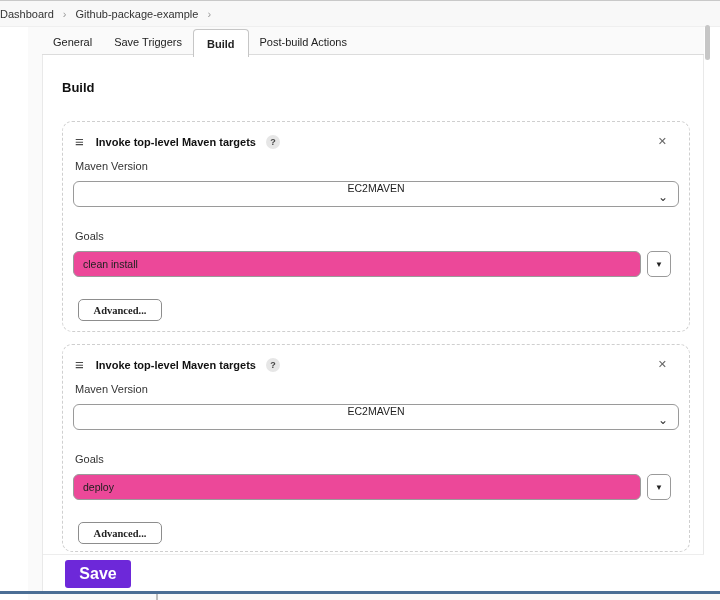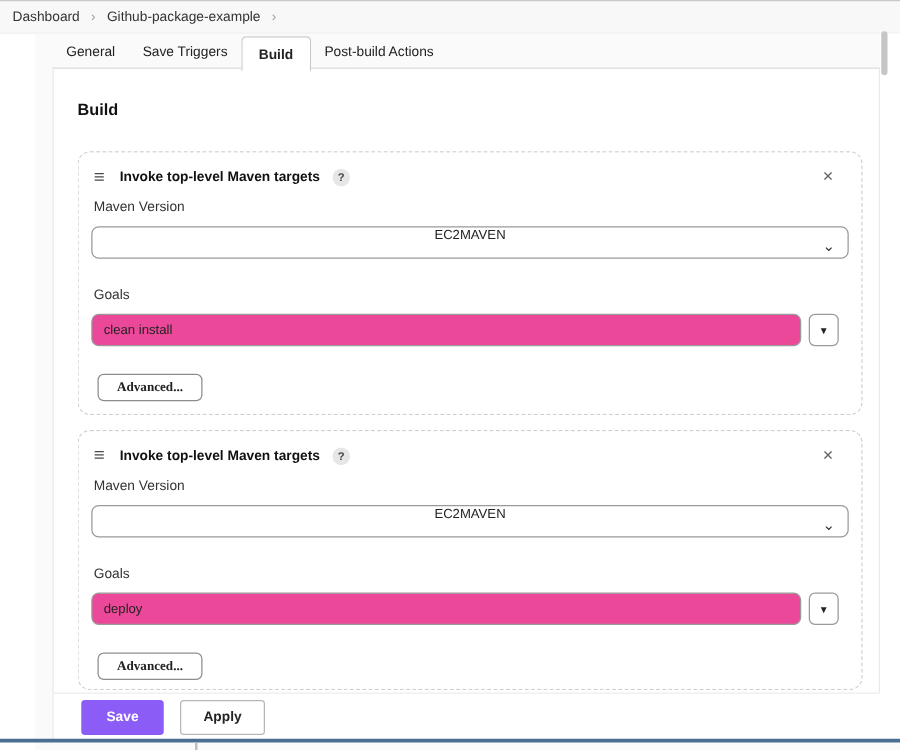--- a/index.html
+++ b/index.html
@@ -11,21 +11,20 @@
     overflow: hidden;
     color: #333;
   }
   
   .breadcrumb-bar {
     position: absolute; top: 0; left: 0; width: 720px; height: 27px;
     background: #f8f8f8;
     border-top: 1px solid #c9c9c9;
     border-bottom: 1px solid #efefef;
     display: flex; align-items: center;
-    padding-left: 10px;
     font-size: 11px; color: #333;
   }
   .crumb { cursor: pointer; }
   .crumb-sep { color: #9a9a9a; margin: 0 9px; font-size: 11px; }
   
   .page-bg {
     position: absolute; top: 27px; left: 28px; width: 692px; height: 573px;
     background: #fafafa;
   }
   
@@ -113,23 +112,23 @@
   }
   
   .footer {
     position: absolute; left: 43px; top: 554px; width: 661px; height: 38px;
     background: #fff; border-top: 1px solid #ededed;
     display: flex; align-items: center;
     padding-left: 22px; gap: 13px;
   }
   .save-button {
     width: 66px; height: 28px;
-    background: #8b5cf6; color: #fff;
+    background: #6d28d9; color: #fff;
     border: none; border-radius: 3px;
-    font-size: 11px; font-weight: bold;
+    font-size: 16px; font-weight: bold;
     font-family: "Liberation Sans", sans-serif;
     cursor: pointer;
   }
   .apply-button {
     width: 68px; height: 28px;
     background: #fff; color: #222;
     border: 1px solid #b7b7b7; border-radius: 3px;
     font-size: 11px; font-weight: bold;
     font-family: "Liberation Sans", sans-serif;
     cursor: pointer;
@@ -197,17 +196,16 @@
   <div class="field-label">Goals</div>
   <div class="goals-row">
     <input class="text-input" type="text" value="deploy" style="">
     <button class="combo-button">▼</button>
   </div>
   <button class="advanced-button">Advanced...</button>
 </div>
 
 <div class="footer">
   <button class="save-button">Save</button>
-  <button class="apply-button">Apply</button>
 </div>
 
 <div class="bottom-line"></div>
 <div class="bottom-tick"></div>
 
 </body></html>

